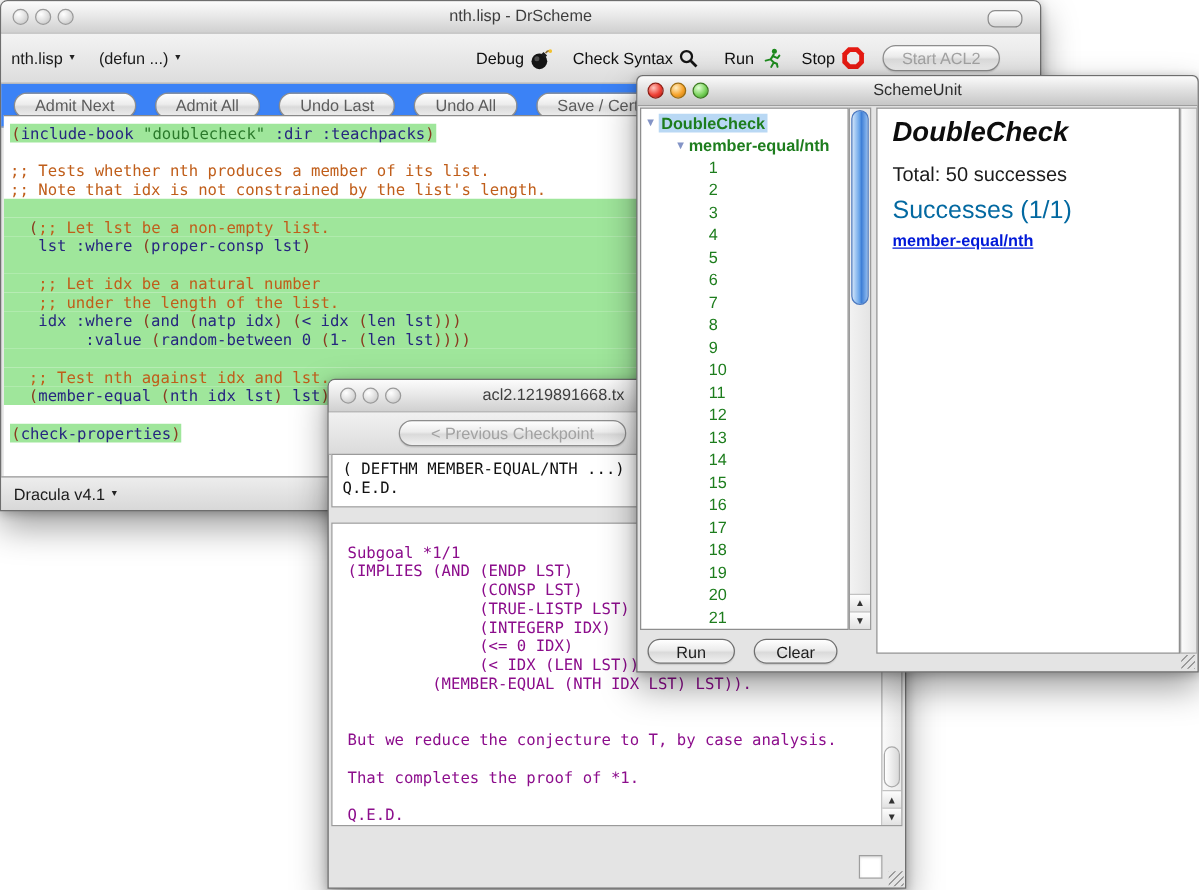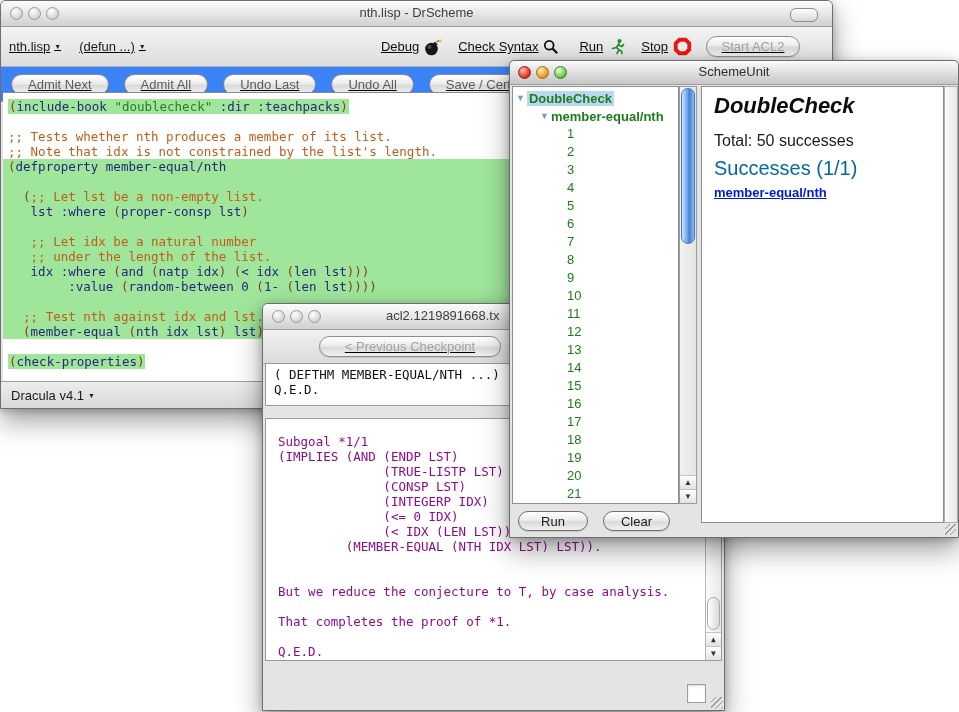--- a/index.html
+++ b/index.html
@@ -1,20 +1,20 @@
 <!DOCTYPE html>
 <html><head>
 <meta charset="utf-8">
 <style>
   html,body{margin:0;padding:0;}
   body{width:959px;height:712px;overflow:hidden;position:relative;background:#fff;
        font-family:"Liberation Sans",sans-serif;}
   .window{position:absolute;box-sizing:border-box;border:1px solid #6e6e6e;
           border-radius:6px 6px 0 0;background:#e4e4e4;
-          box-shadow:0 12px 28px rgba(0,0,0,.38),0 2px 8px rgba(0,0,0,.22);text-decoration:underline;}
+          box-shadow:0 12px 28px rgba(0,0,0,.38),0 2px 8px rgba(0,0,0,.22);}
   .titlebar{position:relative;height:25px;border-radius:5px 5px 0 0;
             background:linear-gradient(#fcfcfc,#e9e9e9 45%,#d0d0d0);
             border-bottom:1px solid #9d9d9d;}
   .titlebar .title{position:absolute;left:0;right:0;top:4px;text-align:center;
                    font-size:13px;color:#3e3e3e;white-space:nowrap;}
   .lights{position:absolute;left:9px;top:6px;display:flex;gap:5px;}
   .light{width:13px;height:13px;border-radius:50%;box-sizing:border-box;}
   .light.gray{background:radial-gradient(circle at 35% 30%,#ffffff,#dedede 55%,#bdbdbd);border:1px solid #9a9a9a;}
   .light.red{background:radial-gradient(circle at 35% 30%,#ffc4bc,#ee4136 55%,#a41910);border:1px solid #8e2017;}
   .light.yellow{background:radial-gradient(circle at 35% 30%,#ffeec2,#f7a32b 55%,#b87310);border:1px solid #9c6d12;}
@@ -188,21 +188,20 @@
       <span class="pill">Undo Last</span>
       <span class="pill">Undo All</span>
       <span class="pill">Save / Cert</span>
     </div>
 
   <div class="editor">
       <div class="code-line"><span class="hl-span"><span class="tk-p">(</span><span class="tk-s">include-book </span><span class="tk-g">"doublecheck"</span><span class="tk-s"> :dir :teachpacks</span><span class="tk-p">)</span></span></div>
       <div class="code-line"></div>
       <div class="code-line"><span class="tk-c">;; Tests whether nth produces a member of its list.</span></div>
       <div class="code-line"><span class="tk-c">;; Note that idx is not constrained by the list's length.</span></div>
-      <div class="code-line hl-block"><span class="tk-p">(</span><span class="tk-s">defproperty member-equal/nth</span></div>
       <div class="code-line hl-block"></div>
       <div class="code-line hl-block"><span class="tk-s">  </span><span class="tk-p">(</span><span class="tk-c">;; Let lst be a non-empty list.</span></div>
       <div class="code-line hl-block"><span class="tk-s">   lst :where </span><span class="tk-p">(</span><span class="tk-s">proper-consp lst</span><span class="tk-p">)</span></div>
       <div class="code-line hl-block"></div>
       <div class="code-line hl-block"><span class="tk-s">   </span><span class="tk-c">;; Let idx be a natural number</span></div>
       <div class="code-line hl-block"><span class="tk-s">   </span><span class="tk-c">;; under the length of the list.</span></div>
       <div class="code-line hl-block"><span class="tk-s">   idx :where </span><span class="tk-p">(</span><span class="tk-s">and </span><span class="tk-p">(</span><span class="tk-s">natp idx</span><span class="tk-p">)</span><span class="tk-s"> </span><span class="tk-p">(</span><span class="tk-s">&lt; idx </span><span class="tk-p">(</span><span class="tk-s">len lst</span><span class="tk-p">)))</span></div>
       <div class="code-line hl-block"><span class="tk-s">        :value </span><span class="tk-p">(</span><span class="tk-s">random-between 0 </span><span class="tk-p">(</span><span class="tk-s">1- </span><span class="tk-p">(</span><span class="tk-s">len lst</span><span class="tk-p">))))</span></div>
       <div class="code-line hl-block"></div>
       <div class="code-line hl-block"><span class="tk-s">  </span><span class="tk-c">;; Test nth against idx and lst.</span></div>
@@ -235,22 +234,22 @@
   </div>
   <div class="acl2-pane" id="acl2-summary">
       <div class="mono-line">( DEFTHM MEMBER-EQUAL/NTH ...)</div>
       <div class="mono-line">Q.E.D.</div>
     </div>
   <div class="acl2-pane purple" id="acl2-proof">
     <div>
         <div class="mono-line"></div>
         <div class="mono-line">Subgoal *1/1</div>
         <div class="mono-line">(IMPLIES (AND (ENDP LST)</div>
+        <div class="mono-line">              (CONSP LST)</div>
         <div class="mono-line">              (TRUE-LISTP LST)</div>
-        <div class="mono-line">              (CONSP LST)</div>
         <div class="mono-line">              (INTEGERP IDX)</div>
         <div class="mono-line">              (&lt;= 0 IDX)</div>
         <div class="mono-line">              (&lt; IDX (LEN LST)))</div>
         <div class="mono-line">         (MEMBER-EQUAL (NTH IDX LST) LST)).</div>
         <div class="mono-line"></div>
         <div class="mono-line"></div>
         <div class="mono-line">But we reduce the conjecture to T, by case analysis.</div>
         <div class="mono-line"></div>
         <div class="mono-line">That completes the proof of *1.</div>
         <div class="mono-line"></div>

